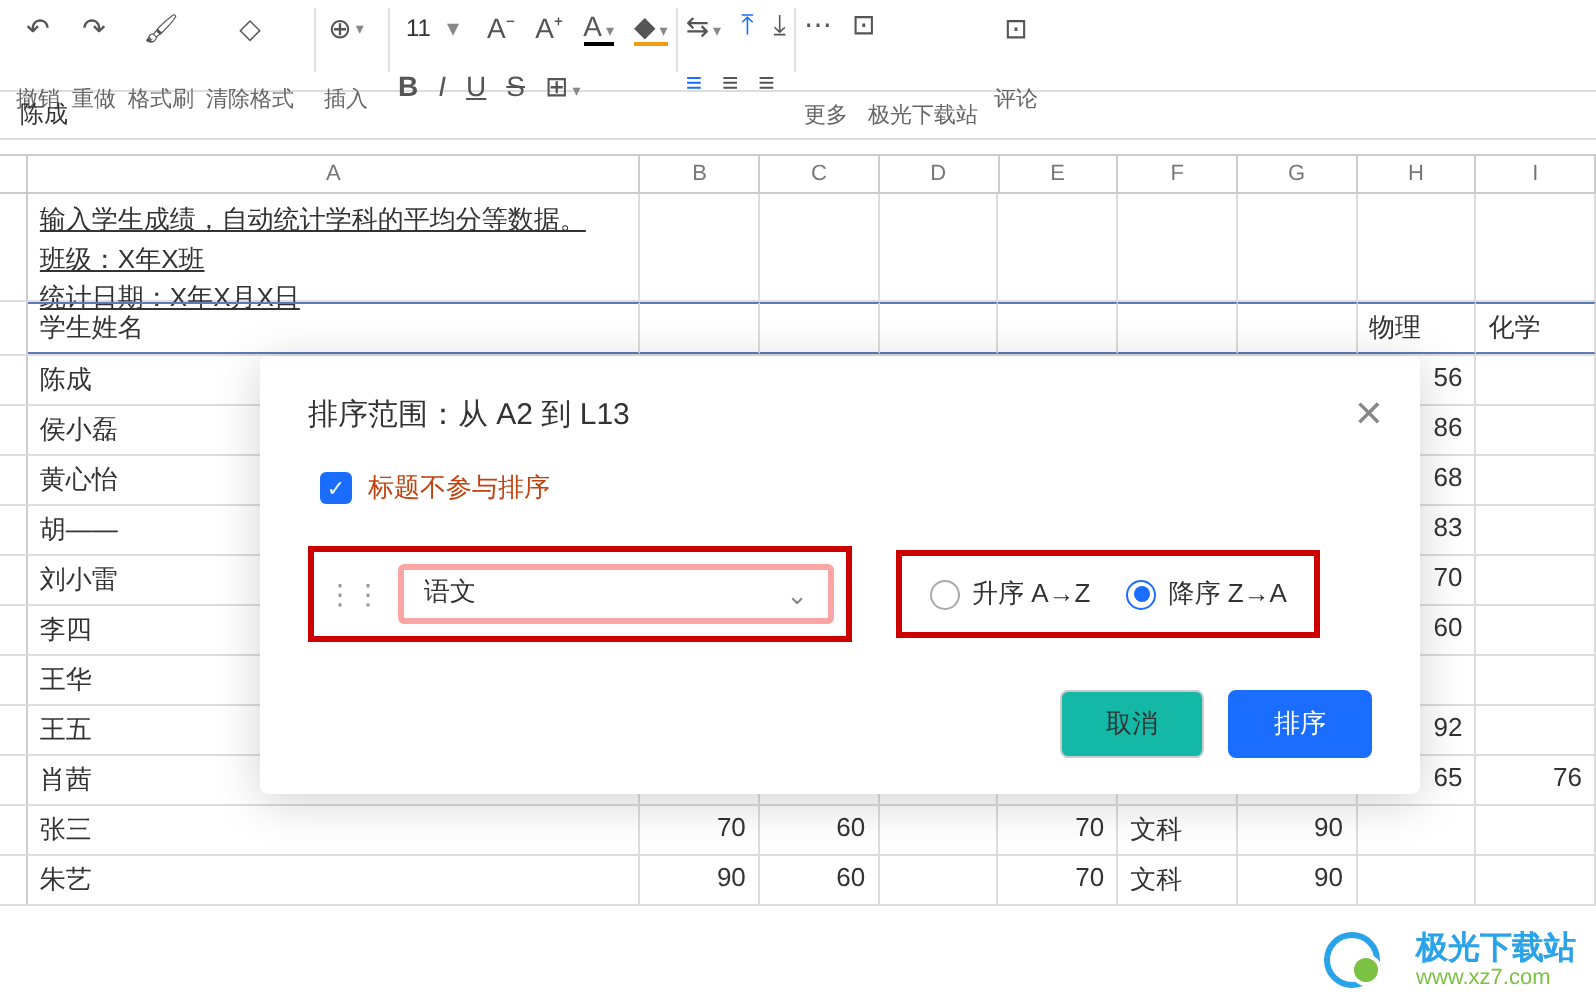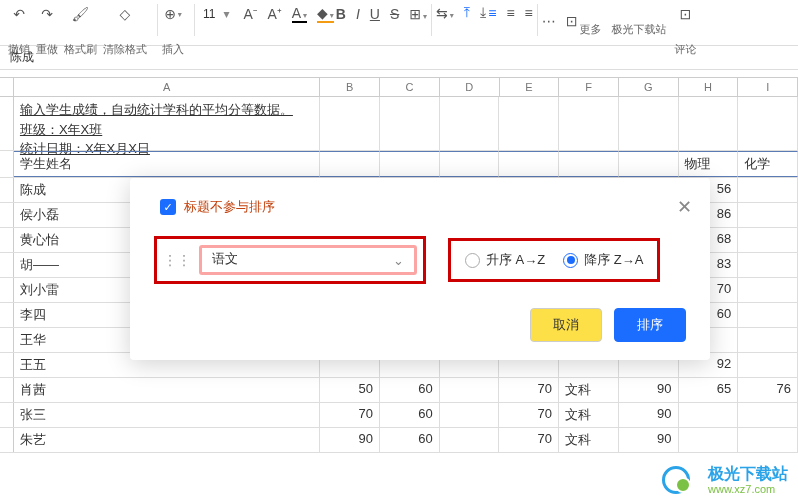--- a/index.html
+++ b/index.html
@@ -3,21 +3,21 @@
 <meta charset="utf-8">
 <style>
 * { margin: 0; padding: 0; box-sizing: border-box; font-family: "Microsoft YaHei", Arial, sans-serif; }
 body { background: #fff; width: 798px; height: 503px; overflow: hidden; position: relative; font-size: 12px; color: #333; }
 
 .toolbar { display: flex; align-items: flex-start; padding: 4px 8px; border-bottom: 1px solid #ddd; height: 46px; background: #fff; }
 .tb-group { display: flex; flex-direction: column; align-items: center; margin-right: 6px; }
 .tb-icon { width: 22px; height: 20px; display: flex; align-items: center; justify-content: center; font-size: 14px; color: #555; }
 .tb-label { font-size: 11px; color: #666; margin-top: 18px; }
 .tb-row { display: flex; align-items: center; gap: 10px; }
-.tb-multi { display: flex; flex-direction: row; gap: 2px; justify-content: center; }
+.tb-multi { display: flex; flex-direction: column; gap: 12px; justify-content: center; }
 .sep { width: 1px; height: 32px; background: #e0e0e0; margin: 0 4px; }
 .fontsize { display: flex; align-items: center; border: none; }
 .fontsize span { padding: 0 4px; font-size: 12px; }
 .ico { font-size: 14px; color: #555; cursor: pointer; }
 .dd::after { content: "▾"; font-size: 8px; margin-left: 2px; color: #888; }
 
 .cellname { padding: 4px 10px; border-bottom: 1px solid #ddd; font-size: 12px; color: #333; height: 24px; display: flex; align-items: center; }
 .formula-bar { height: 8px; border-bottom: 1px solid #ccc; }
 
 .sheet { position: relative; }
@@ -49,21 +49,21 @@
 .redbox.b1 { flex: 0 0 272px; display: flex; align-items: center; gap: 8px; }
 .redbox.b2 { display: flex; align-items: center; gap: 18px; margin-left: 14px; padding: 10px 14px; }
 .sel { flex: 1; border: 3px solid #fca5a5; border-radius: 3px; height: 30px; display: flex; align-items: flex-end; justify-content: space-between; padding: 4px 10px; font-size: 13px; }
 .radio { display: flex; align-items: center; gap: 6px; font-size: 13px; cursor: pointer; }
 .r-c { width: 15px; height: 15px; border: 1.5px solid #aaa; border-radius: 50%; display: flex; align-items: center; justify-content: center; }
 .r-c.on { border-color: #1b6dff; }
 .r-c.on::after { content: ""; width: 8px; height: 8px; background: #1b6dff; border-radius: 50%; }
 .m-add { color: #1b6dff; font-size: 13px; margin: 16px 0 0 6px; cursor: pointer; }
 .m-btns { display: flex; justify-content: flex-end; gap: 12px; margin-top: 24px; }
 .btn { padding: 7px 22px; border-radius: 4px; font-size: 13px; cursor: pointer; }
-.btn.cancel { background: #fde047; border: 1px solid #ccc; color: #333; }
+.btn.cancel { background: #14b8a6; border: 1px solid #ccc; color: #333; }
 .btn.ok { background: #1b6dff; border: 1px solid #1b6dff; color: #fff; }
 
 .wm { position: absolute; right: 10px; bottom: 8px; display: flex; align-items: center; gap: 18px; }
 .wm .logo { width: 28px; height: 28px; border: 3px solid #2aa3e8; border-radius: 50%; position: relative; }
 .wm .logo::after { content: ""; position: absolute; width: 12px; height: 12px; background: #7bc143; right: -4px; bottom: -2px; border-radius: 50%; border: 2px solid #fff; }
 .wm .t1 { color: #2aa3e8; font-size: 16px; font-weight: bold; }
 .wm .t2 { color: #7bc143; font-size: 11px; margin-top: -2px; }
 </style>
 </head>
 <body>
@@ -316,20 +316,21 @@
           <div class="cell cellTxt">文科</div>
           <div class="cell">90</div>
           <div class="cell"></div>
           <div class="cell"></div>
         </div>
       </div>
   </div>
 </div>
 
 <div class="modal">
+  <div class="m-title">排序范围：从 A2 到 L13</div>
   <div class="m-close">✕</div>
   <div class="m-chk">
     <div class="box">✓</div>
     <span>标题不参与排序</span>
   </div>
   <div class="m-row">
     <div class="redbox b1">
       <span class="drag">⋮⋮</span>
       <div class="sel">
         <span>语文</span>

